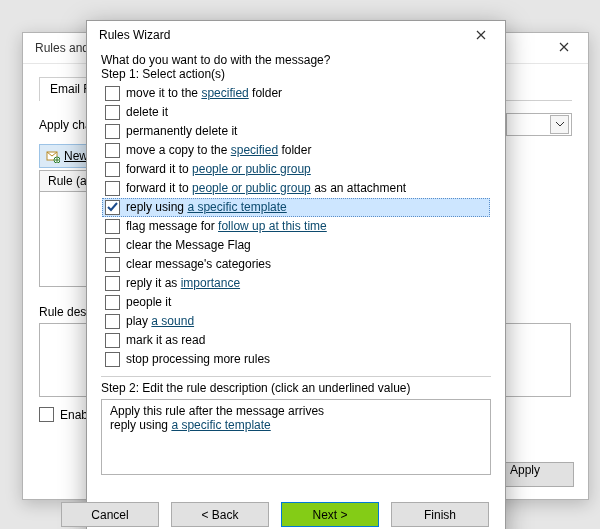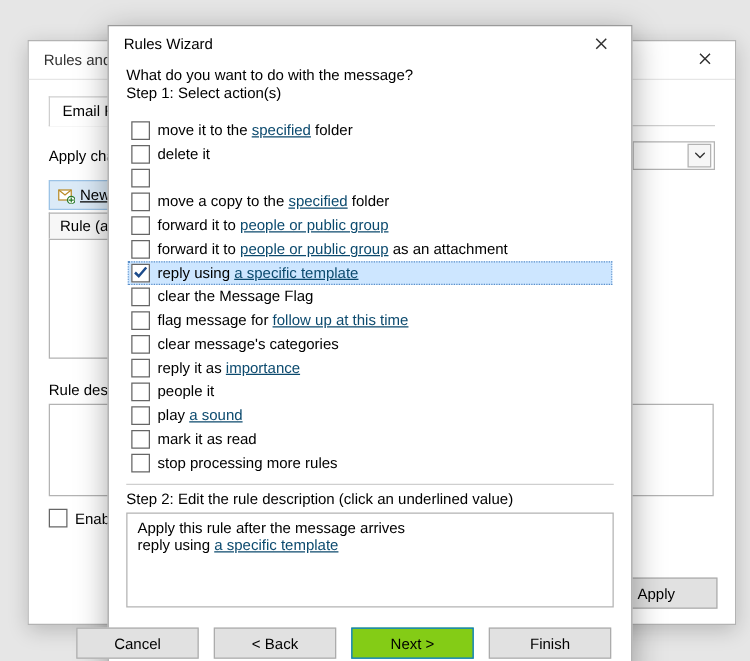--- a/index.html
+++ b/index.html
@@ -22,30 +22,30 @@
   .toolbtn .ico{width:14px;height:14px}
   .listhead{border:1px solid #b3b3b3;border-bottom:none;background:#f7f7f7;height:20px;display:flex;align-items:center;padding:0 8px;width:430px}
   .listbox{border:1px solid #b3b3b3;width:430px;height:94px;position:relative;background:#fff}
   .scrollbar{position:absolute;right:0;top:0;bottom:0;width:17px;background:#f1f1f1;border-left:1px solid #dcdcdc}
   .scrollbtn{height:17px;display:flex;align-items:center;justify-content:center}
   .desclabel{margin-top:18px}
   .descbox{border:1px solid #b3b3b3;height:72px;background:#fff;margin-top:4px;width:530px}
   .enable-row{margin-top:10px;display:flex;align-items:center;gap:6px}
   .ckbx{width:13px;height:13px;border:1px solid #666;background:#fff;display:inline-flex;align-items:center;justify-content:center}
   .back-footer{position:absolute;right:14px;bottom:12px;display:flex;gap:10px}
-  .winbtn{height:23px;min-width:72px;padding:0 12px;border:1px solid #acacac;background:#e1e1e1;display:inline-flex;align-items:center;justify-content:center;cursor:default}
+  .winbtn{height:23px;min-width:72px;padding:0 12px;border:1px solid #acacac;background:#e1e1e1;display:inline-flex;justify-content:center;cursor:default}
 
   
   .wiz{position:absolute;left:86px;top:20px;width:418px;height:518px;background:#fff;border:1px solid #9a9a9a;box-shadow:0 6px 24px rgba(0,0,0,0.35)}
   .wiz-titlebar{height:28px;display:flex;align-items:center;padding:0 6px 0 12px;position:relative}
   .wiz-titlebar .title{font-size:12px}
   .wiz-close{position:absolute;right:6px;top:4px;width:36px;height:20px;display:flex;align-items:center;justify-content:center;cursor:default}
   .wiz-body{padding:4px 14px 0 14px}
   .q{margin-bottom:0}
-  .step{margin-bottom:13px}
+  .step{margin-bottom:2px}
   .actions{border:1px solid transparent;max-height:292px;overflow:hidden}
   .ac{display:flex;align-items:center;padding:1px 2px;gap:6px;line-height:15px;border:1px dotted transparent}
   .ac.selected{background:#cde6ff;border:1px dotted #5a8ec9}
   .ck{width:13px;height:13px;border:1px solid #666;background:#fff;display:inline-flex;align-items:center;justify-content:center;flex-shrink:0}
   .ck.checked svg{display:block}
   .ck svg{display:none;width:11px;height:11px;stroke:#1c4b8b;stroke-width:2;fill:none}
   .lnk{color:#0c4a6e;text-decoration:underline;cursor:default}
   .sep{border-top:1px solid #cfcfcf;margin:6px 0 4px}
   .step2{margin-bottom:4px}
   .descedit{border:1px solid #b3b3b3;height:66px;padding:4px 8px;background:#fff}
@@ -142,20 +142,21 @@
           <div class="ac">
             <span class="ck"></span>
             <span class="nowrap"><span>move it to the </span><span class="lnk">specified</span><span> folder</span></span>
           </div>
           <div class="ac">
             <span class="ck"></span>
             <span class="nowrap"><span>delete it</span></span>
           </div>
           <div class="ac">
             <span class="ck"></span>
+            <span class="nowrap"><span>permanently delete it</span></span>
           </div>
           <div class="ac">
             <span class="ck"></span>
             <span class="nowrap"><span>move a copy to the </span><span class="lnk">specified</span><span> folder</span></span>
           </div>
           <div class="ac">
             <span class="ck"></span>
             <span class="nowrap"><span>forward it to </span><span class="lnk">people or public group</span></span>
           </div>
           <div class="ac">
@@ -165,25 +166,25 @@
           <div class="ac selected">
             <span class="ck checked">
               <svg viewBox="0 0 11 11">
                 <path d="M1 5 L4 8 L10 1"></path>
               </svg>
             </span>
             <span class="nowrap"><span>reply using </span><span class="lnk">a specific template</span></span>
           </div>
           <div class="ac">
             <span class="ck"></span>
+            <span class="nowrap"><span>flag message for </span><span class="lnk">follow up at this time</span></span>
+          </div>
+          <div class="ac">
+            <span class="ck"></span>
             <span class="nowrap"><span>clear the Message Flag</span></span>
-          </div>
-          <div class="ac">
-            <span class="ck"></span>
-            <span class="nowrap"><span>flag message for </span><span class="lnk">follow up at this time</span></span>
           </div>
           <div class="ac">
             <span class="ck"></span>
             <span class="nowrap"><span>clear message's categories</span></span>
           </div>
           <div class="ac">
             <span class="ck"></span>
             <span class="nowrap"><span>reply it as </span><span class="lnk">importance</span></span>
           </div>
           <div class="ac">

